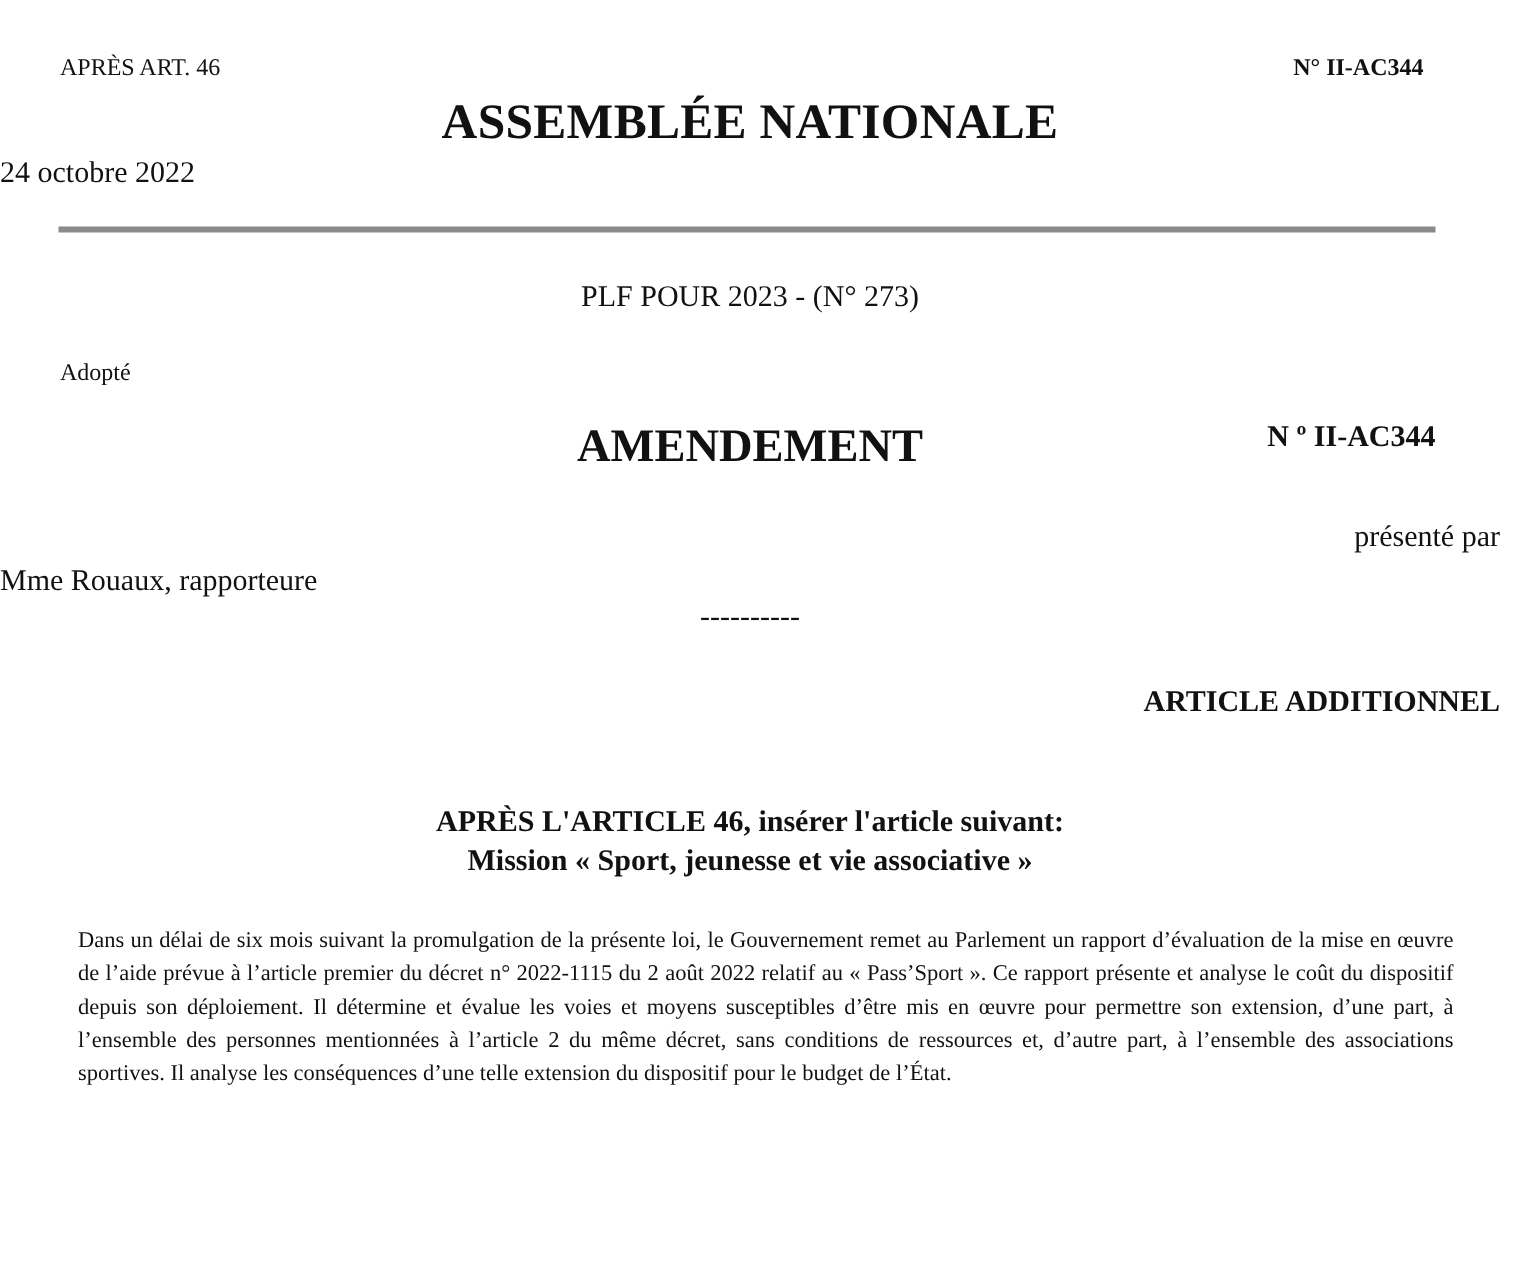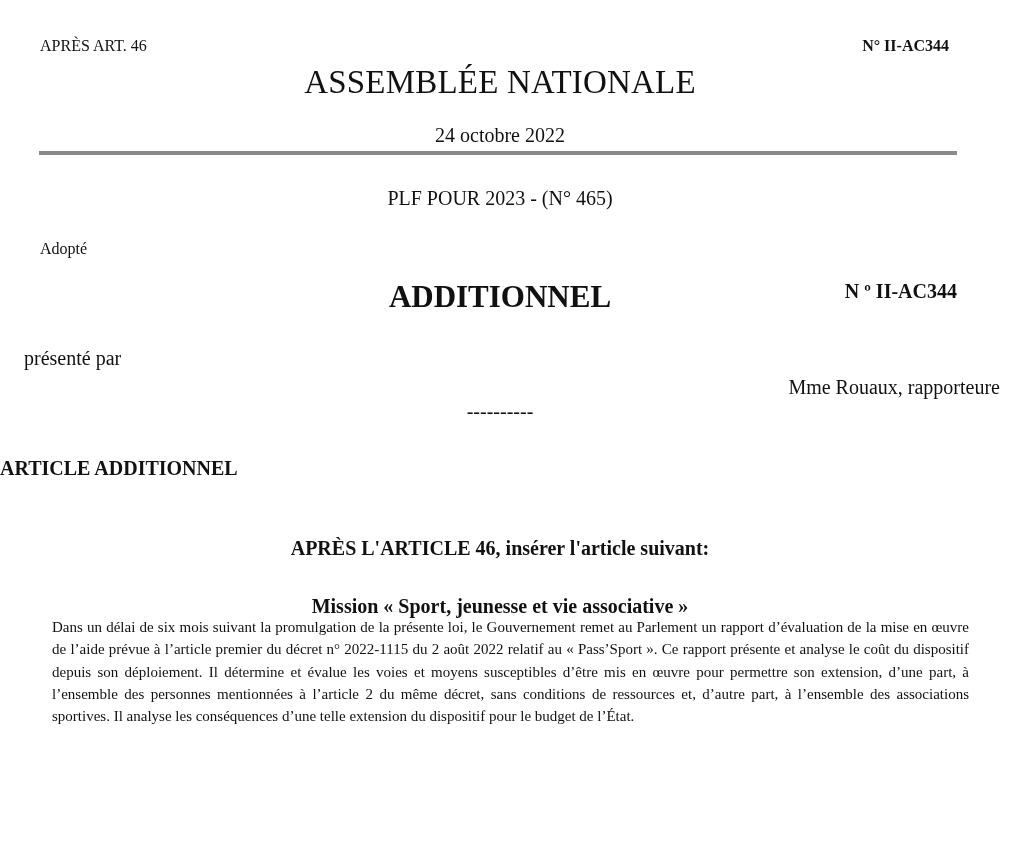--- a/index.html
+++ b/index.html
@@ -23,28 +23,27 @@
   }
   .top-right {
     right: 75px; top: 37px;
     font-size: 16px;
     font-weight: bold;
   }
   .assembly-title {
     left: 0; width: 1000px; top: 64px;
     text-align: center;
     font-size: 33px;
-    font-weight: normal;
+    font-weight: bold;
     letter-spacing: 0.2px;
   }
   .date {
     left: 0; width: 1000px; top: 104px;
-    text-align: center;
+    text-align: left;
     font-size: 20px;
-    margin-top: 20px;
   }
   .rule {
     position: absolute;
     left: 39px; top: 151px;
     width: 918px; height: 4px;
     background: #8a8a8a;
   }
   .plf {
     left: 0; width: 1000px; top: 187px;
     text-align: center;
@@ -61,52 +60,50 @@
     font-weight: bold;
   }
   .amend-number {
     right: 67px; top: 280px;
     font-size: 20px;
     font-weight: bold;
     text-align: right;
   }
   .presented-by {
     left: 0; width: 1000px; top: 347px;
-    text-align: left;
+    text-align: right;
     font-size: 20px;
-    margin-left: 24px;
   }
   .author {
     left: 0; width: 1000px; top: 376px;
-    text-align: right;
+    text-align: left;
     font-size: 20px;
   }
   .dashes {
     left: 0; width: 1000px; top: 400px;
     text-align: center;
     font-size: 20px;
   }
   .article-type {
     left: 0; width: 1000px; top: 457px;
-    text-align: left;
+    text-align: right;
     font-size: 20px;
     font-weight: bold;
   }
   .insertion {
     left: 0; width: 1000px; top: 537px;
     text-align: center;
     font-size: 20px;
     font-weight: bold;
   }
   .mission {
     left: 0; width: 1000px; top: 563px;
     text-align: center;
     font-size: 20px;
     font-weight: bold;
-    margin-top: 32px;
   }
   .body-text {
     position: absolute;
     left: 52px; top: 616px;
     width: 917px;
     font-size: 15px;
     line-height: 22.3px;
     text-align: justify;
   }
 </style>
@@ -114,25 +111,25 @@
 <body>
 
 <div class="abs top-left">APRÈS ART. 46</div>
 <div class="abs top-right">N° II-AC344</div>
 
 <div class="abs assembly-title">ASSEMBLÉE NATIONALE</div>
 <div class="abs date">24 octobre 2022</div>
 
 <div class="rule"></div>
 
-<div class="abs plf">PLF POUR 2023 - (N° 465)</div>
+<div class="abs plf">PLF POUR 2023 - (N° 273)</div>
 
 <div class="abs status">Adopté</div>
 
-<div class="abs amend-title">ADDITIONNEL</div>
+<div class="abs amend-title">AMENDEMENT</div>
 <div class="abs amend-number">N º II-AC344</div>
 
 <div class="abs presented-by">présenté par</div>
 <div class="abs author">Mme Rouaux, rapporteure</div>
 <div class="abs dashes">----------</div>
 
 <div class="abs article-type">ARTICLE ADDITIONNEL</div>
 <div class="abs insertion">APRÈS L'ARTICLE 46, insérer l'article suivant:</div>
 <div class="abs mission">Mission « Sport, jeunesse et vie associative »</div>
 

